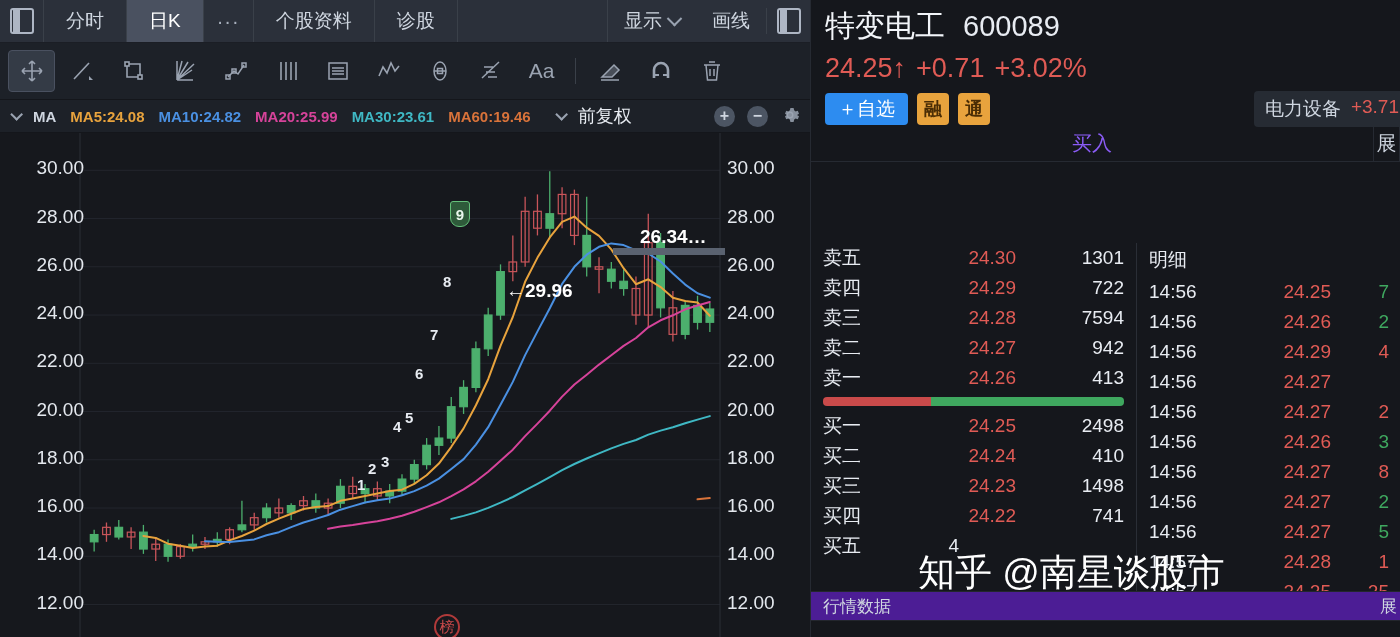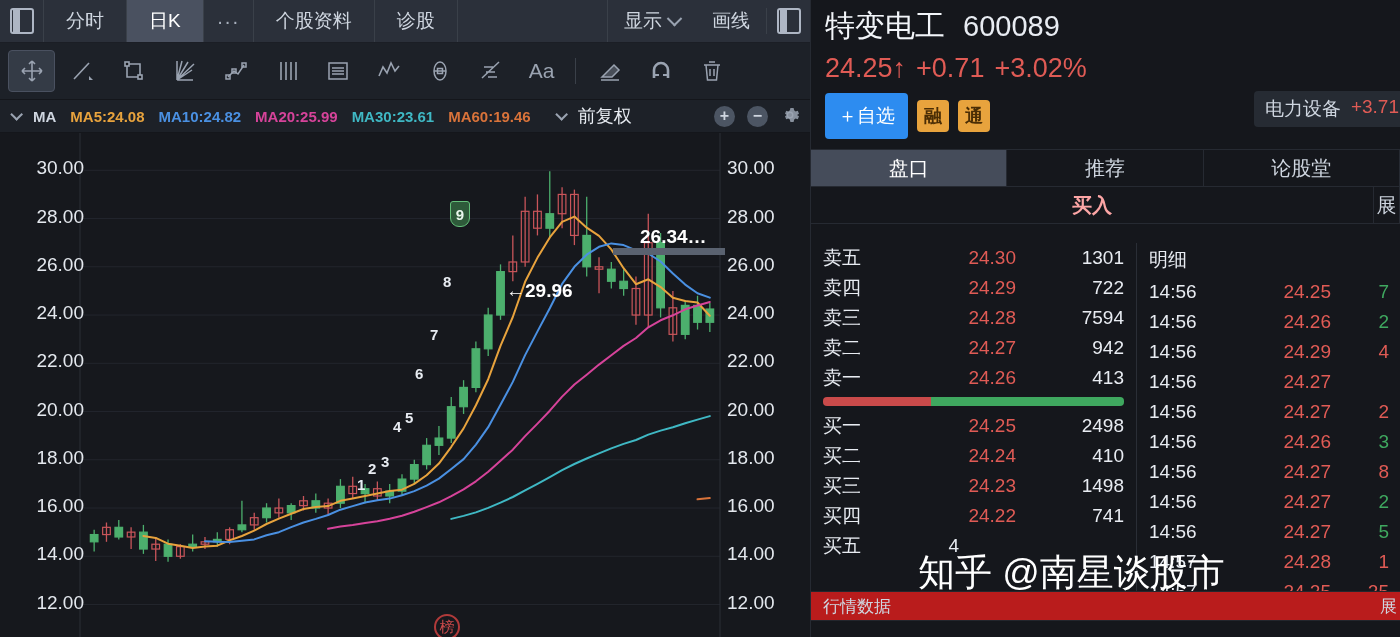--- a/index.html
+++ b/index.html
@@ -75,39 +75,39 @@
 
   
   .right { width:590px; height:637px; background:#15171c; position:relative;
            border-left:1px solid #262a32; overflow:hidden; }
   .stkhead { padding:6px 0 0 14px; }
   .stkname { font-size:30px; color:#f2f5f9; display:flex; align-items:baseline; gap:18px; }
   .stkcode { font-size:29px; color:#e8ecf2; }
   .stkpx { margin-top:6px; font-size:27px; color:#e05b55; display:flex;
            align-items:baseline; gap:10px; }
   .btnrow { margin-top:9px; display:flex; align-items:center; gap:9px; position:relative; }
-  .b-add { background:#2d8cf0; color:#fff; font-size:19px; padding:10px 13px;
+  .b-add { background:#2d8cf0; color:#fff; font-size:19px; padding:3px 13px;
            border-radius:4px; cursor:pointer; }
   .b-sq { background:#e8a33d; color:#4a2d05; font-size:18px; font-weight:bold;
           padding:4px 7px; border-radius:4px; cursor:pointer; }
   .sector { position:absolute; right:-10px; top:-2px; background:#262b33; padding:5px 11px;
             border-radius:4px; font-size:19px; color:#cfd6e0; display:flex; gap:10px;
             white-space:nowrap; }
   .sector b { color:#e05b55; font-weight:normal; }
 
   .rtabs { display:flex; height:38px; margin-top:10px; border-top:1px solid #262a32;
            border-bottom:1px solid #262a32; }
   .rtab { flex:1; display:flex; align-items:center; justify-content:center; font-size:20px;
           color:#cfd6e0; border-right:1px solid #262a32; cursor:pointer; }
   .rtab.active { background:#454c5a; color:#ffffff; }
 
   .actrow { display:flex; height:37px; border-bottom:1px solid #262a32; }
   .act { flex:1; display:flex; align-items:center; justify-content:center; font-size:20px;
          border-right:1px solid #262a32; cursor:pointer; }
-  .act.buy { color:#fca5a5;font-weight:bold; } .act.sell { color:#4a90e2; }
+  .act.buy { color:#8b5cf6; } .act.sell { color:#4a90e2; }
   .act.more { flex:0 0 26px; color:#cfd6e0; overflow:hidden; }
 
   .subhdr { height:30px; display:flex; align-items:center; padding:0 12px; font-size:17px;
             color:#cfd6e0; border-bottom:1px solid #23262d; position:relative;
             background:#1a1d23; }
   .goldbtn { position:absolute; right:9px; top:4px; width:23px; height:21px; background:#8d949f;
              border-radius:3px; color:#3a2a12; font-size:13px; display:flex;
              align-items:center; justify-content:center; }
   .goldbtn::after { content:''; position:absolute; right:-3px; top:-3px; width:9px;
                     height:9px; border-radius:50%; background:#e0413a; }
@@ -129,21 +129,21 @@
   .drow { display:flex; align-items:center; height:30px; padding:0 12px; font-size:19px; }
   .drow .t { color:#e8ecf2; width:66px; }
   .drow .p { color:#e05b55; flex:1; text-align:right; padding-right:22px; }
   .drow .q { width:36px; text-align:right; }
   .q.up { color:#e05b55; } .q.dn { color:#3fa85f; }
   .vdiv { position:absolute; left:325px; top:243px; width:1px; height:355px;
           background:#2a2e36; }
 
   .footer { position:absolute; left:0; bottom:0; width:590px; }
   .fhdr { height:30px; display:flex; align-items:center; padding:0 12px; font-size:17px;
-          color:#cfd6e0; background:#b91c1c; border-top:1px solid #23262d;
+          color:#cfd6e0; background:#4c1d95; border-top:1px solid #23262d;
           border-bottom:1px solid #23262d; position:relative; }
   .fhdr .rt { position:absolute; right:4px; color:#cfd6e0; }
   .frow { height:16px; }
 
   .wmark { position:absolute; left:918px; top:548px; font-size:37px; color:#ffffff;
            white-space:nowrap; z-index:40; }
 </style>
 </head>
 <body>
 
@@ -465,25 +465,20 @@
         <span class="b-add">＋自选</span>
         <span class="b-sq">融</span>
         <span class="b-sq">通</span>
         <span class="sector">
           <span>电力设备</span>
           <b>+3.71</b>
         </span>
       </div>
     </div>
 
-    <div class="rtabs">
-      <div class="rtab active">盘口</div>
-      <div class="rtab">推荐</div>
-      <div class="rtab">论股堂</div>
-    </div>
 
     <div class="actrow">
       <div class="act buy">买入</div>
       <div class="act more">展</div>
     </div>
 
 
     <div class="vdiv"></div>
 
     <div class="book">

